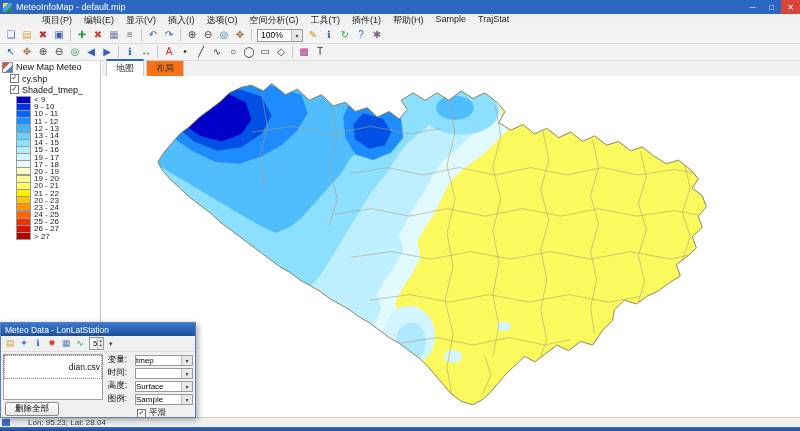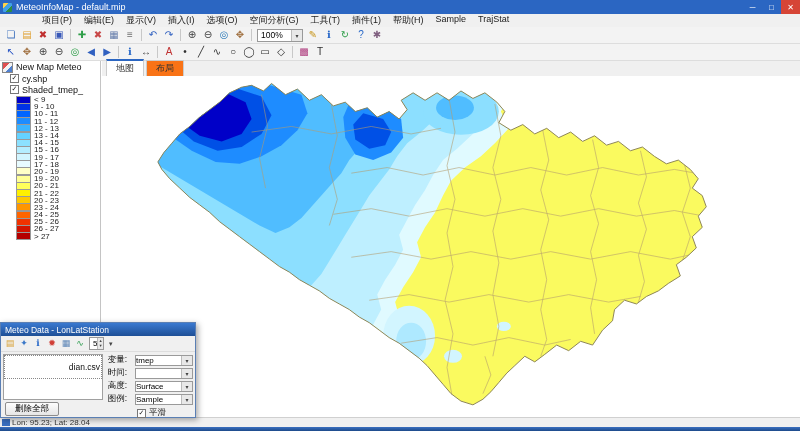--- a/index.html
+++ b/index.html
@@ -96,21 +96,21 @@
          display:flex;align-items:flex-start;padding-left:0;box-sizing:border-box;}
   .combo-val{flex:1;white-space:nowrap;overflow:hidden;}
   .smooth-row{display:flex;align-items:center;gap:3px;height:12px;margin-top:2px;
               padding-left:36px;font-size:8.5px;color:#111;}
 
   
   .statusbar{position:absolute;left:0;top:417px;width:800px;height:10px;background:#f0f0f0;
              border-top:1px solid #d0d0d0;display:flex;align-items:center;font-size:8px;
              color:#333;box-sizing:border-box;}
   .status-icon{width:8px;height:7px;background:#3a6fc0;margin:0 2px;}
-  .status-text{white-space:nowrap;}
+  .status-text{margin-left:16px;white-space:nowrap;}
   .taskbar{position:absolute;left:0;top:427px;width:800px;height:4px;
            background:linear-gradient(#3a6fc0,#1d4a8a);}
 </style>
 </head>
 <body>
 
 <div id="screen">
 
   <div class="titlebar">
     <div class="app-icon"></div>

